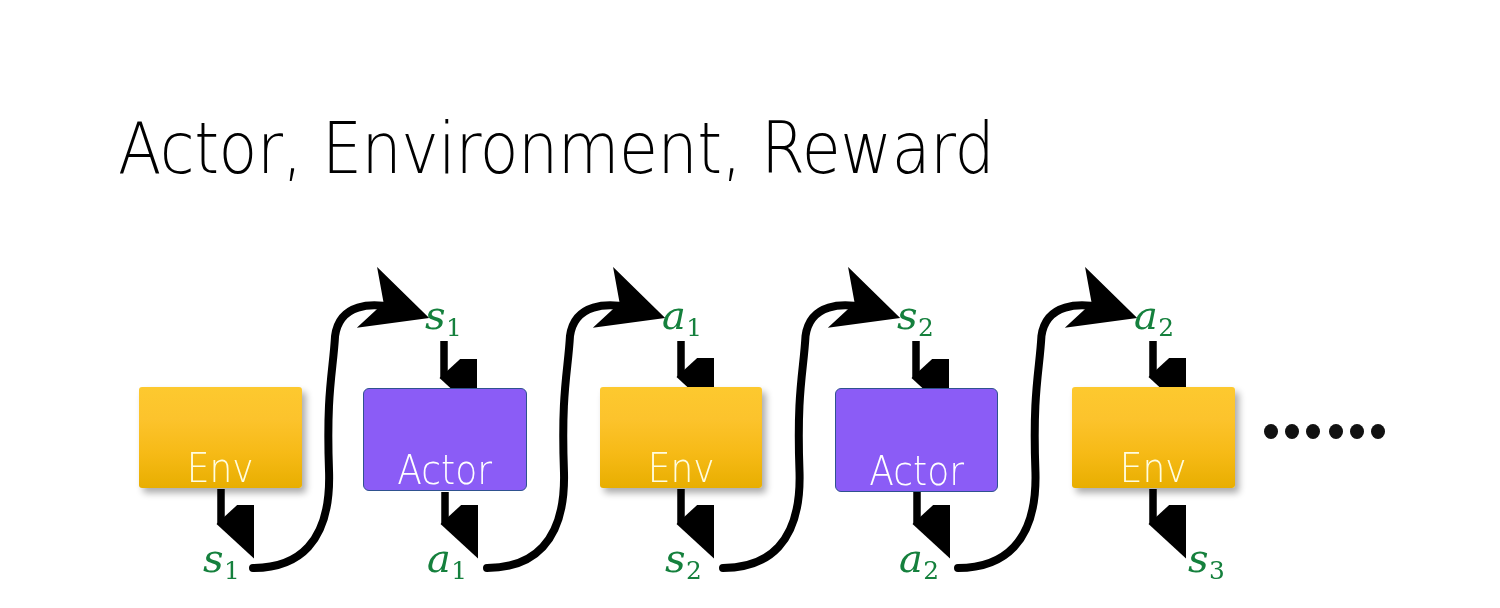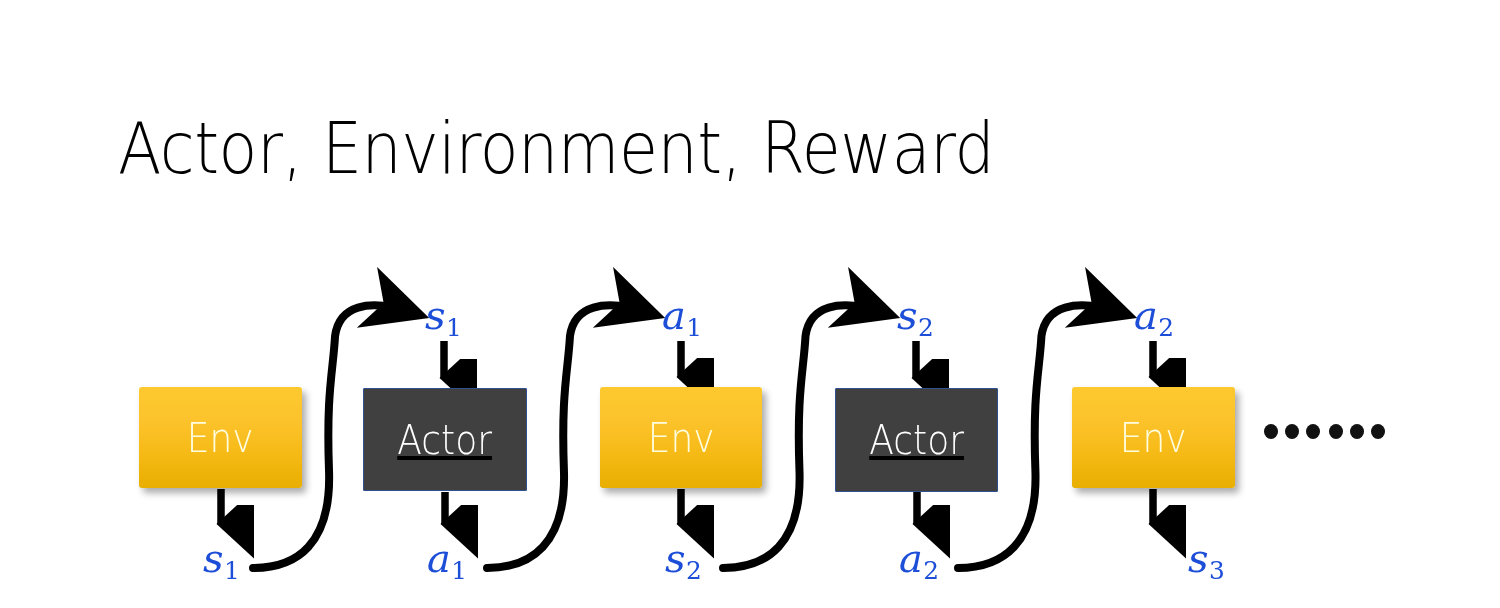--- a/index.html
+++ b/index.html
@@ -46,21 +46,21 @@
     position: absolute;
     left: 0; top: 0;
     width: 1500px;
     height: 608px;
   }
 
   
   .node {
     position: absolute;
     display: flex;
-    align-items: center;
+    align-items: flex-end;
     justify-content: center;
     box-sizing: border-box;
   }
   .node-label {
     font-family: "DejaVu Sans", sans-serif;
     font-weight: 300;
     font-size: 40px;
     line-height: 1;
     transform: scaleX(0.9);
   }
@@ -72,36 +72,35 @@
                 #FCC32C 32%,
                 #F6BA16 66%,
                 #E8AE00 100%);
     box-shadow: 4px 5px 7px rgba(0,0,0,0.33);
   }
   .node-env .node-label {
     color: #FFFDE0;
   }
 
   .node-actor {
-    background: #404040;
+    background: #8b5cf6;
     border: 1px solid #2F528F;
-    border-radius: 1px;
-    text-decoration: underline;
+    border-radius: 6px;
   }
   .node-actor .node-label {
     color: #FFFFFF;
   }
 
   
   .mathlabel {
     position: absolute;
     font-family: "DejaVu Serif", serif;
     font-style: italic;
     font-size: 40px;
-    color: #1d4ed8;
+    color: #15803d;
     line-height: 1;
     white-space: nowrap;
     user-select: none;
   }
   .mathlabel sub {
     font-size: 0.62em;
     font-style: normal;
     vertical-align: baseline;
     position: relative;
     top: 0.30em;

